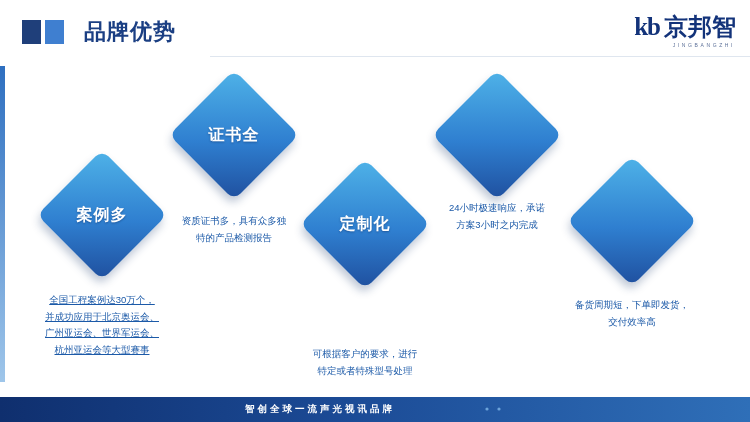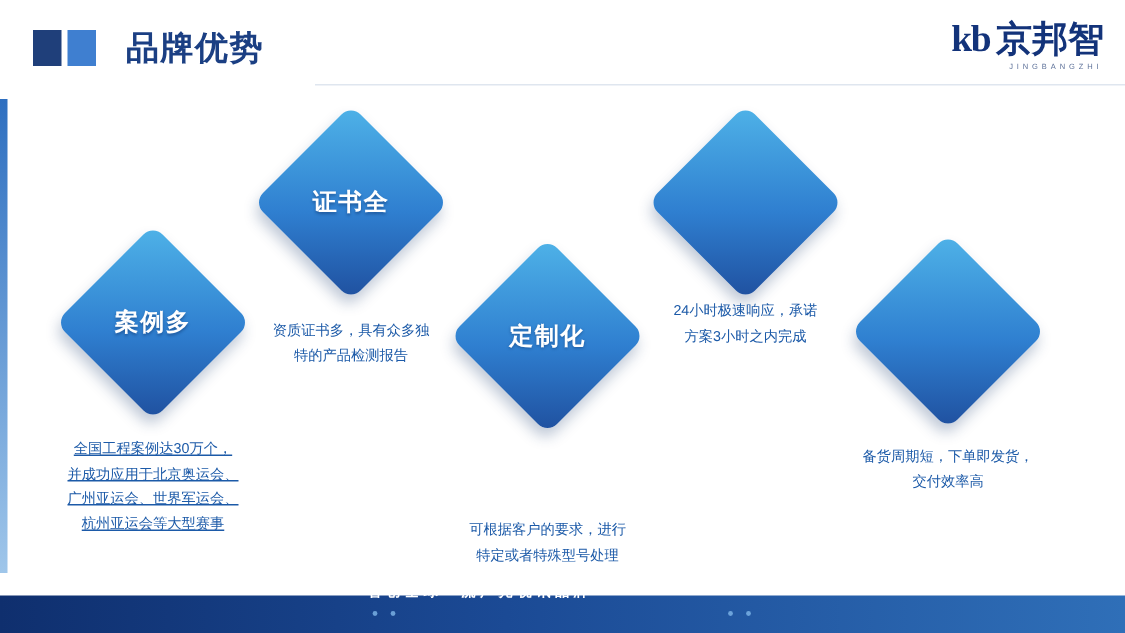--- a/index.html
+++ b/index.html
@@ -132,21 +132,21 @@
     position: absolute;
     left: 0;
     bottom: 0;
     width: 750px;
     height: 25px;
     background: linear-gradient(90deg, #0f2f6e 0%, #1b4a95 45%, #2f6fb8 100%);
   }
   .footer-text {
     position: absolute;
     left: 0;
-    bottom: 15px;
+    bottom: 0;
     width: 640px;
     height: 25px;
     display: flex;
     align-items: center;
     justify-content: center;
     color: #ffffff;
     font-size: 9.5px;
     letter-spacing: 3px;
     font-weight: bold;
     text-align: right;

